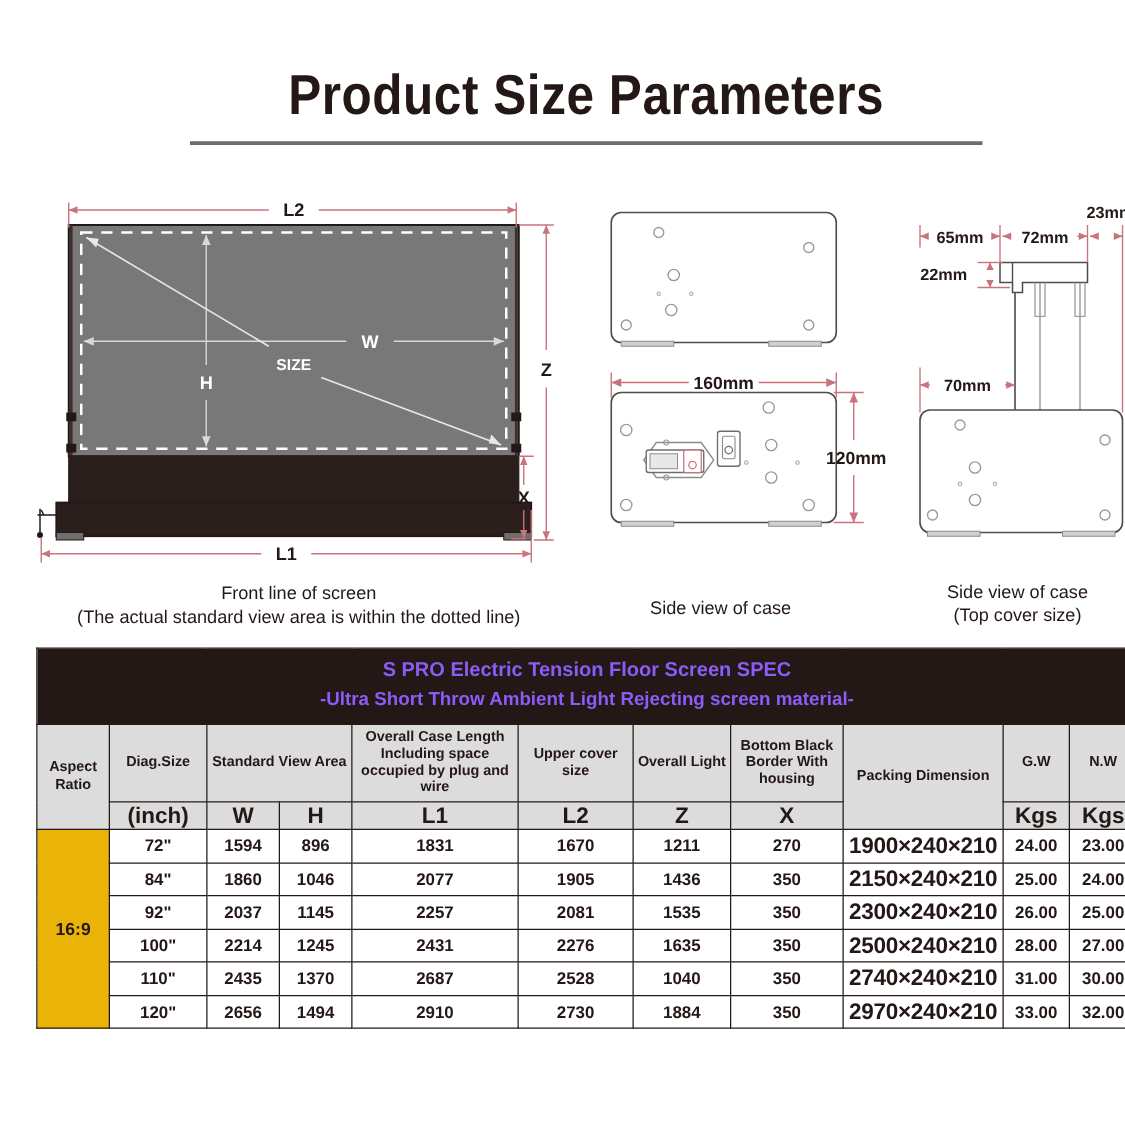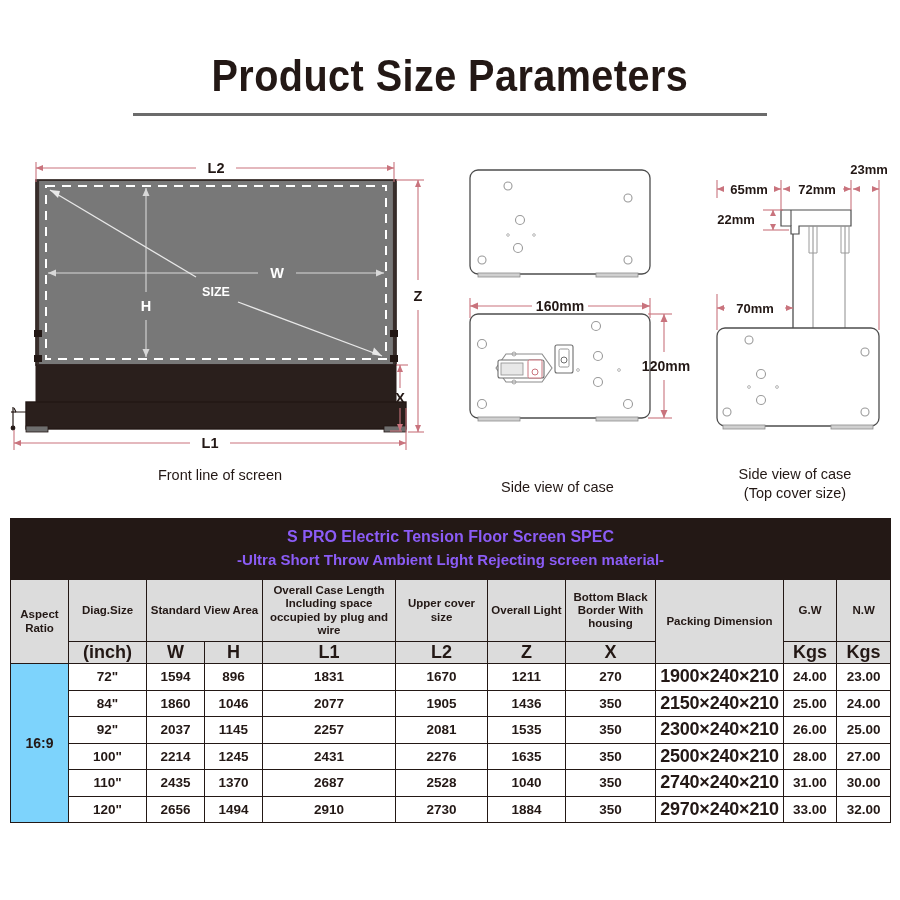--- a/index.html
+++ b/index.html
@@ -7,20 +7,21 @@
     margin: 0; padding: 0;
     width: 900px; height: 900px;
     background: #ffffff;
     font-family: "Liberation Sans", "DejaVu Sans", sans-serif;
     overflow: hidden;
   }
   #page {
     position: relative;
     width: 792px; height: 900px;
     background: #ffffff;
+    margin-left: 19px;
   }
 
   
   #title-block {
     position: absolute;
     left: 0; top: 52px;
     width: 900px;
     text-align: center;
   }
   #title-text {
@@ -105,21 +106,21 @@
     height: 22px;
     font-weight: bold;
   }
   td.cell {
     background: #ffffff;
     height: 26.5px;
     font-size: 13.5px;
     font-weight: bold;
   }
   td.aspect {
-    background: #7dd3fc;
+    background: #eab308;
     font-size: 14px;
     font-weight: bold;
   }
   td.pack { font-size: 18px; letter-spacing: -0.2px; }
 </style>
 </head>
 <body>
 
 <div id="page">
 
@@ -217,20 +218,21 @@
         <line x1="50" y1="40" x2="196" y2="127"></line>
         <line x1="238" y1="152" x2="382" y2="206"></line>
         <path d="M50,40 l10,1 l-2,7 z" fill="#e8e8e8" stroke="none"></path>
         <path d="M382,206 l-10,-1.5 l2,-7 z" fill="#e8e8e8" stroke="none"></path>
       </g>
       <text x="216" y="146" text-anchor="middle" font-size="12.5" font-weight="bold" fill="#ffffff" font-family="Liberation Sans, sans-serif">SIZE</text>
     </svg>
 
     <div class="caption" style="left:0; top:316px; width:440px;">
       <div>Front line of screen</div>
+      <div>(The actual standard view area is within the dotted line)</div>
     </div>
 
     <svg style="position:absolute; left:450px; top:8px;" width="240" height="300" viewBox="0 0 240 300">
 
       <g>
         <rect x="20" y="12" width="180" height="104" rx="8" ry="8" fill="#ffffff" stroke="#4d4d4d" stroke-width="1.3"></rect>
         <circle cx="58" cy="28" r="4" fill="none" stroke="#9a9a9a" stroke-width="1.1"></circle>
         <circle cx="178" cy="40" r="4" fill="none" stroke="#9a9a9a" stroke-width="1.1"></circle>
         <circle cx="70" cy="62" r="4.5" fill="none" stroke="#9a9a9a" stroke-width="1.1"></circle>
         <circle cx="68" cy="90" r="4.5" fill="none" stroke="#9a9a9a" stroke-width="1.1"></circle>

